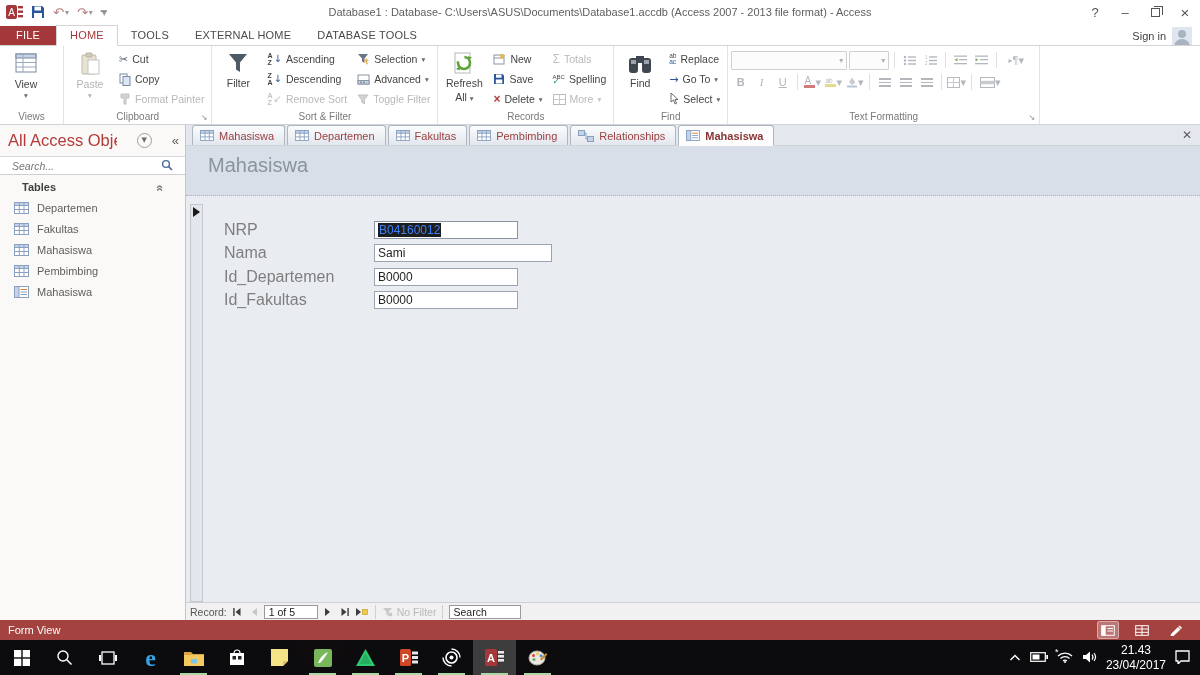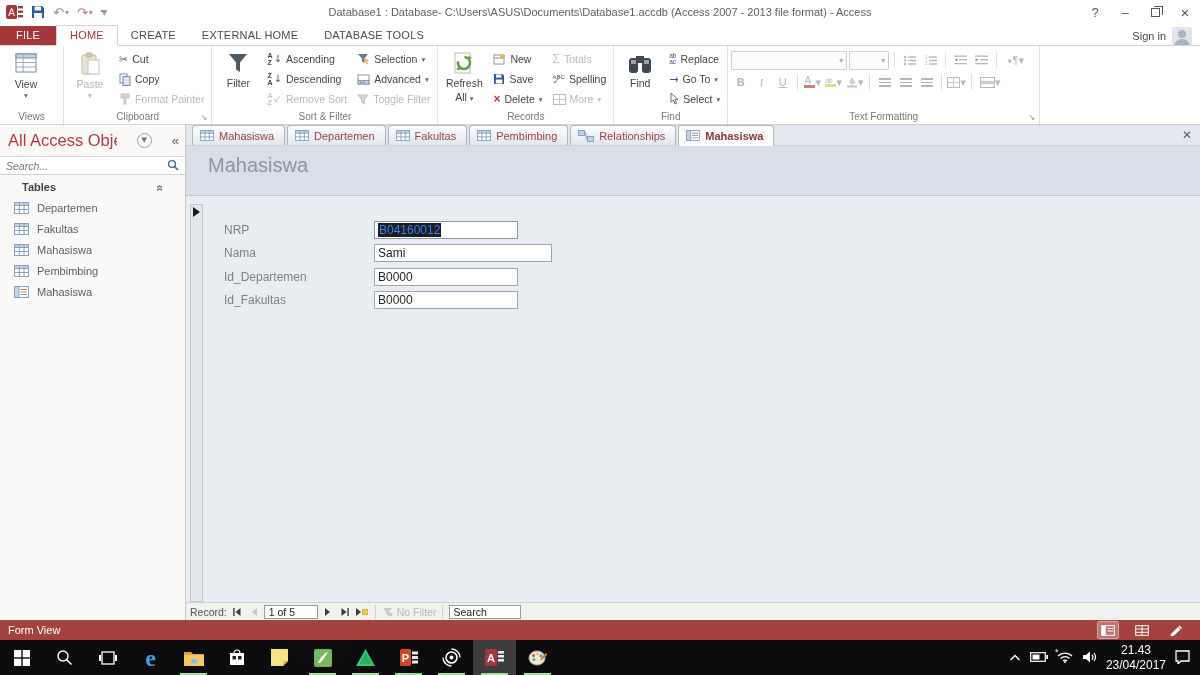--- a/index.html
+++ b/index.html
@@ -53,40 +53,40 @@
   .bars { width:12px; height:9px; background:linear-gradient(to bottom,#b3b7bc 0 1.5px,transparent 1.5px 3.5px,#b3b7bc 3.5px 5px,transparent 5px 7px,#b3b7bc 7px 8.5px,transparent 8.5px); }
   .mgrid { width:13px; height:11px; border:1px solid #b8bcc2; background:linear-gradient(#c8ccd2 0 0) 50% 0/1px 100% no-repeat,linear-gradient(#c8ccd2 0 0) 0 50%/100% 1px no-repeat,#fff; }
 
   
   .main { flex:1; display:flex; min-height:0; background:#eef1f5; }
   .navpane { width:186px; background:#faf9f7; border-right:1px solid #c6c6c6; display:flex; flex-direction:column; }
   .np-header { height:30px; display:flex; align-items:center; padding:0 6px 0 8px; gap:20px; }
   .np-title { color:#b13b3b; font-size:16.5px; white-space:nowrap; overflow:hidden; flex:1; }
   .np-circle { width:15px; height:15px; border:1px solid #9aa0a8; border-radius:50%; display:flex; align-items:center; justify-content:center; font-size:7px; color:#6a6a6a; font-family:"DejaVu Sans",sans-serif; }
   .np-shutter { color:#5a5a5a; font-size:13px; }
-  .np-search { height:19px; margin:1px 0 2px; border-top:1px solid #d8d8d8; border-bottom:1px solid #cfcfcf; background:#fff; display:flex; align-items:center; padding:0 6px; gap:4px; }
+  .np-search { height:19px; margin:1px 0 2px; border-top:1px solid #d8d8d8; border-bottom:1px solid #cfcfcf; background:#fff; display:flex; align-items:center; padding:0 12px; gap:4px; }
   .np-search input { flex:1; border:none; outline:none; font-family:"Liberation Sans",sans-serif; font-style:italic; font-size:10.5px; color:#555; background:transparent; }
   .np-group-h { height:20px; display:flex; align-items:center; padding:0 22px; font-weight:bold; color:#3f3f3f; font-size:11px; }
   .np-group-h .chev { margin-left:auto; color:#7a7a7a; display:inline-block; transform:rotate(90deg); font-size:12px; letter-spacing:-2px; }
   .np-item { height:21px; display:flex; align-items:center; gap:8px; padding-left:14px; color:#5e5e5e; font-size:11px; }
 
   .workarea { flex:1; display:flex; flex-direction:column; min-width:0; }
   .doctabs { height:21px; background:#e4e8ee; display:flex; align-items:flex-end; padding-left:6px; position:relative; border-bottom:1px solid #cfd4da; }
   .dtab { height:20px; display:flex; align-items:center; gap:5px; padding:0 10px 0 7px; font-size:11px; color:#9b3f3f; background:linear-gradient(#fbfcfd,#e2e7ee); border:1px solid #aeb6c2; border-bottom:none; border-radius:3px 3px 0 0; margin-right:2px; white-space:nowrap; }
   .dtab.active { background:#fdfdfe; font-weight:bold; color:#8a3535; height:21px; margin-bottom:-1px; border-bottom:1px solid #fdfdfe; }
   .dt-close { position:absolute; right:8px; top:3px; color:#5a5a5a; font-size:12px; }
 
   .formheader { height:50px; background:#d8dfe9; display:flex; align-items:flex-start; padding:8px 0 0 22px; border-bottom:1px dotted #aab2be; }
   .form-title { font-size:20px; color:#8b949e; }
   .formbody { flex:1; background:#e9edf2; position:relative; padding-top:10px; }
   .recsel { position:absolute; left:4px; top:8px; bottom:0; width:13px; background:#e3e6ea; border:1px solid #c3c8cf; }
   .recsel-arrow { display:block; margin:2px auto 0; width:0; height:0; border-left:7px solid #1a1a1a; border-top:5px solid transparent; border-bottom:5px solid transparent; }
   .fields { padding-left:38px; padding-top:12px; }
   .frow { display:flex; align-items:center; height:23px; margin-bottom:0.5px; }
-  .flabel { width:150px; color:#7e7e7e; font-size:12px; }
+  .flabel { width:150px; color:#7e7e7e; font-size:16px; }
   .fbox { height:18px; border:1px solid #9aa4b2; background:#fff; display:flex; align-items:center; padding:0 3px; font-size:12px; color:#1f1f1f; }
   .fbox .selected { background:#1d1d1d; color:#3b82f6; padding:0 1px; }
 
   .recordnav { height:18px; background:#f1f1f1; border-top:1px solid #d0d0d0; display:flex; align-items:center; padding-left:4px; gap:3px; font-size:10.5px; color:#555; }
   .rn-btn { display:flex; align-items:center; justify-content:center; width:14px; height:14px; }
   .rn-pos { width:54px; height:14px; border:1px solid #9a9a9a; background:#fff; display:flex; align-items:center; padding-left:4px; color:#222; }
   .rn-sep { width:1px; height:14px; background:#cfcfcf; margin:0 3px; }
   .rn-nofilter { display:flex; align-items:center; gap:4px; color:#b9b9b9; }
   .rn-search { width:72px; height:14px; border:1px solid #9a9a9a; background:#fff; font-family:"Liberation Sans",sans-serif; font-size:10.5px; padding:0 3px; color:#222; outline:none; }
   .rn-search::placeholder { color:#222; opacity:1; }
@@ -150,21 +150,21 @@
       <span class="winbtn">
           <span class="restore-box"></span>
         </span>
       <span class="winbtn" style="font-size:15px;">×</span>
     </div>
   </div>
 
   <div class="ribbon-tabs">
     <div class="rtab file">FILE</div>
     <div class="rtab active">HOME</div>
-    <div class="rtab">CREATE</div>
+    <div class="rtab">TOOLS</div>
     <div class="rtab">EXTERNAL HOME</div>
     <div class="rtab">DATABASE TOOLS</div>
     <div class="signin">
       <span>Sign in</span>
       <span class="avatar"></span>
     </div>
   </div>
 
   <div class="ribbon">
 

